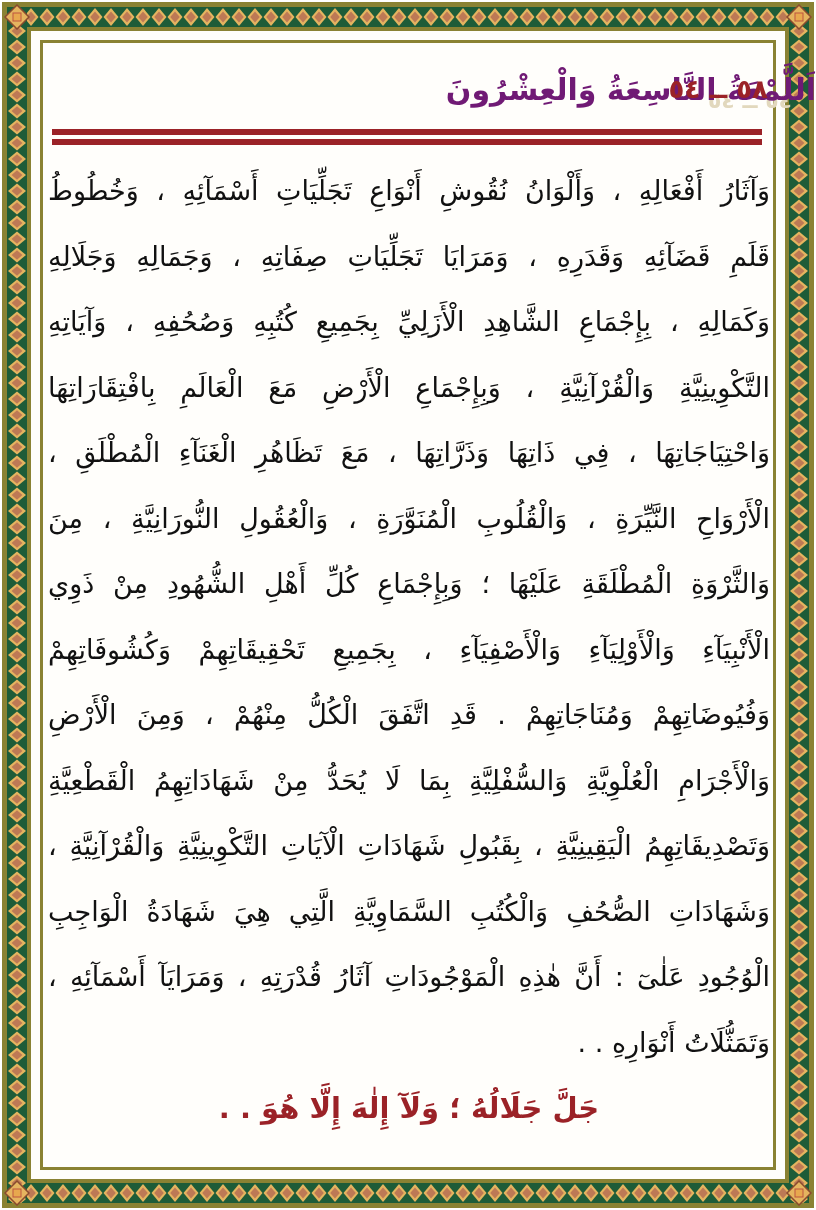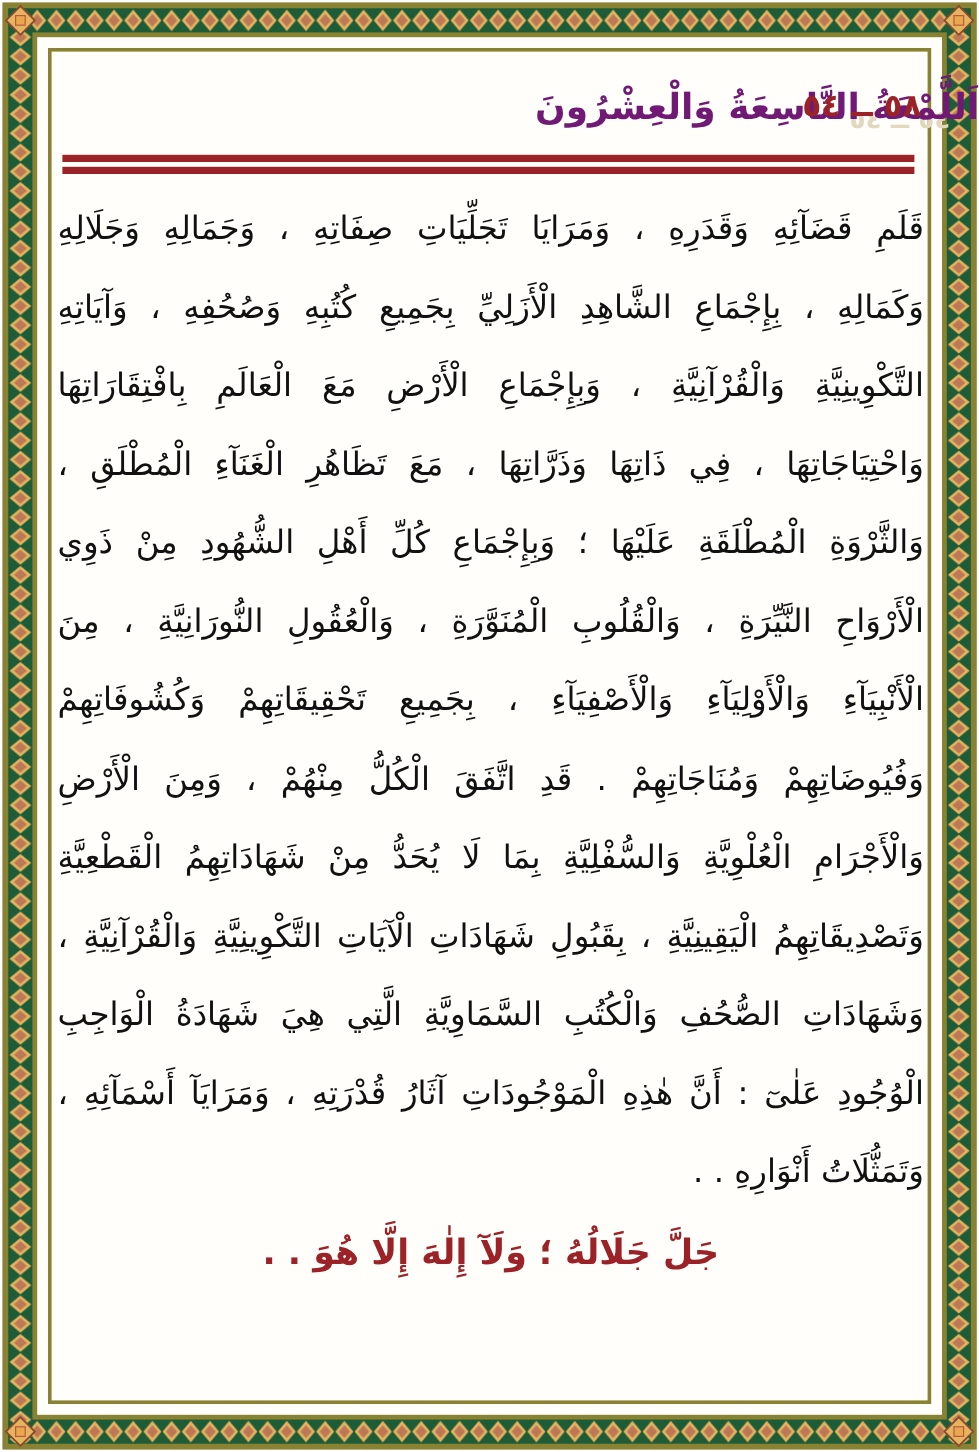--- a/index.html
+++ b/index.html
@@ -138,26 +138,27 @@
     <path d="M13 1 L25 13 L13 25 L1 13 Z" fill="#e5b45f" stroke="#8a4a2e" stroke-width="1.5"></path>
     <rect x="9" y="9" width="8" height="8" fill="#e8a84e" stroke="#bd5540" stroke-width="1"></rect>
   </svg>
 
   <div class="page-numbers-ghost">٥٤ ــ ٥٤</div>
   <div class="page-numbers">٥٨ ــ ٥٤</div>
   <div class="page-title">اَللَّمْعَةُ التَّاسِعَةُ وَالْعِشْرُونَ</div>
   <div class="double-rule"></div>
 
   <div class="body-text">
+    <div class="body-line">وَآثَارُ أَفْعَالِهِ ، وَأَلْوَانُ نُقُوشِ أَنْوَاعِ تَجَلِّيَاتِ أَسْمَآئِهِ ، وَخُطُوطُ</div>
     <div class="body-line">قَلَمِ قَضَآئِهِ وَقَدَرِهِ ، وَمَرَايَا تَجَلِّيَاتِ صِفَاتِهِ ، وَجَمَالِهِ وَجَلَالِهِ</div>
     <div class="body-line">وَكَمَالِهِ ، بِإِجْمَاعِ الشَّاهِدِ الْأَزَلِيِّ بِجَمِيعِ كُتُبِهِ وَصُحُفِهِ ، وَآيَاتِهِ</div>
     <div class="body-line">التَّكْوِينِيَّةِ وَالْقُرْآنِيَّةِ ، وَبِإِجْمَاعِ الْأَرْضِ مَعَ الْعَالَمِ بِافْتِقَارَاتِهَا</div>
     <div class="body-line">وَاحْتِيَاجَاتِهَا ، فِي ذَاتِهَا وَذَرَّاتِهَا ، مَعَ تَظَاهُرِ الْغَنَآءِ الْمُطْلَقِ ،</div>
+    <div class="body-line">الْأَرْوَاحِ النَّيِّرَةِ ، وَالْقُلُوبِ الْمُنَوَّرَةِ ، وَالْعُقُولِ النُّورَانِيَّةِ ، مِنَ</div>
     <div class="body-line">وَالثَّرْوَةِ الْمُطْلَقَةِ عَلَيْهَا ؛ وَبِإِجْمَاعِ كُلِّ أَهْلِ الشُّهُودِ مِنْ ذَوِي</div>
-    <div class="body-line">الْأَرْوَاحِ النَّيِّرَةِ ، وَالْقُلُوبِ الْمُنَوَّرَةِ ، وَالْعُقُولِ النُّورَانِيَّةِ ، مِنَ</div>
     <div class="body-line">الْأَنْبِيَآءِ وَالْأَوْلِيَآءِ وَالْأَصْفِيَآءِ ، بِجَمِيعِ تَحْقِيقَاتِهِمْ وَكُشُوفَاتِهِمْ</div>
     <div class="body-line">وَفُيُوضَاتِهِمْ وَمُنَاجَاتِهِمْ . قَدِ اتَّفَقَ الْكُلُّ مِنْهُمْ ، وَمِنَ الْأَرْضِ</div>
     <div class="body-line">وَالْأَجْرَامِ الْعُلْوِيَّةِ وَالسُّفْلِيَّةِ بِمَا لَا يُحَدُّ مِنْ شَهَادَاتِهِمُ الْقَطْعِيَّةِ</div>
     <div class="body-line">وَتَصْدِيقَاتِهِمُ الْيَقِينِيَّةِ ، بِقَبُولِ شَهَادَاتِ الْآيَاتِ التَّكْوِينِيَّةِ وَالْقُرْآنِيَّةِ ،</div>
     <div class="body-line">وَشَهَادَاتِ الصُّحُفِ وَالْكُتُبِ السَّمَاوِيَّةِ الَّتِي هِيَ شَهَادَةُ الْوَاجِبِ</div>
     <div class="body-line">الْوُجُودِ عَلٰىٓ : أَنَّ هٰذِهِ الْمَوْجُودَاتِ آثَارُ قُدْرَتِهِ ، وَمَرَايَآ أَسْمَآئِهِ ،</div>
     <div class="body-line last-line">وَتَمَثُّلَاتُ أَنْوَارِهِ . .</div>
     <div class="closing-line">جَلَّ جَلَالُهُ ؛ وَلَآ إِلٰهَ إِلَّا هُوَ . .</div>
   </div>
 

